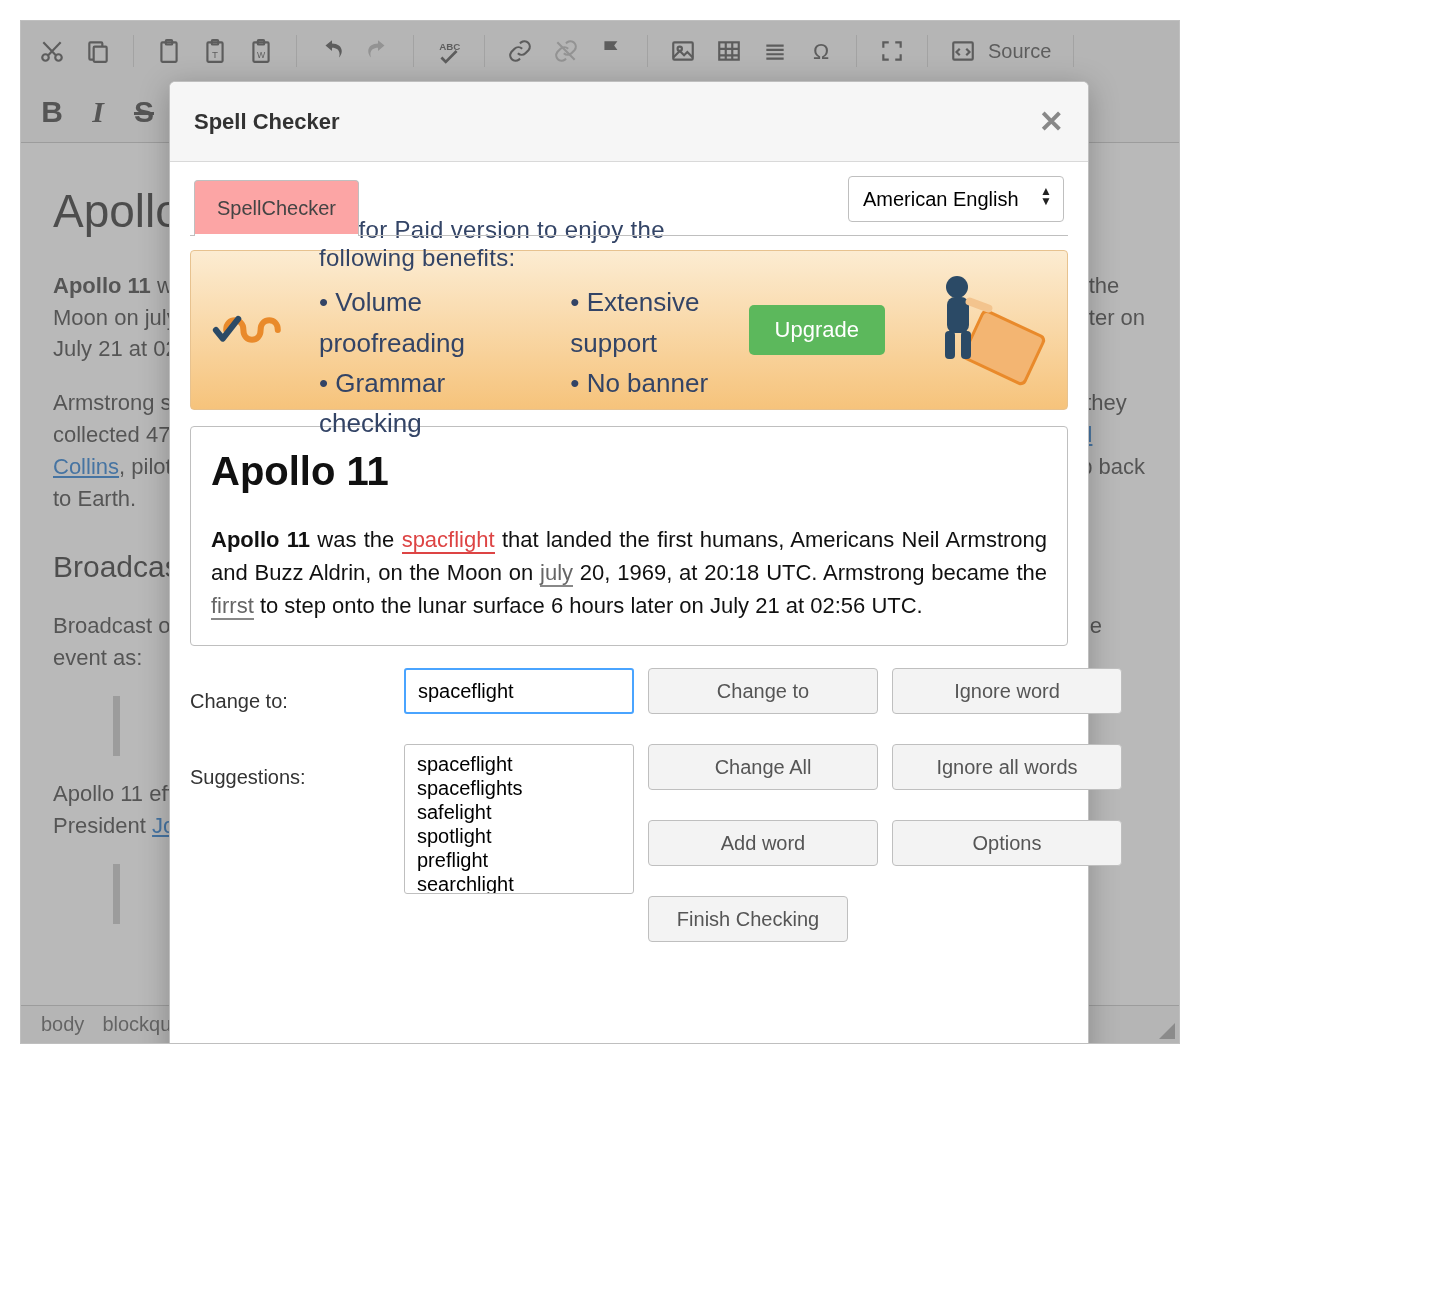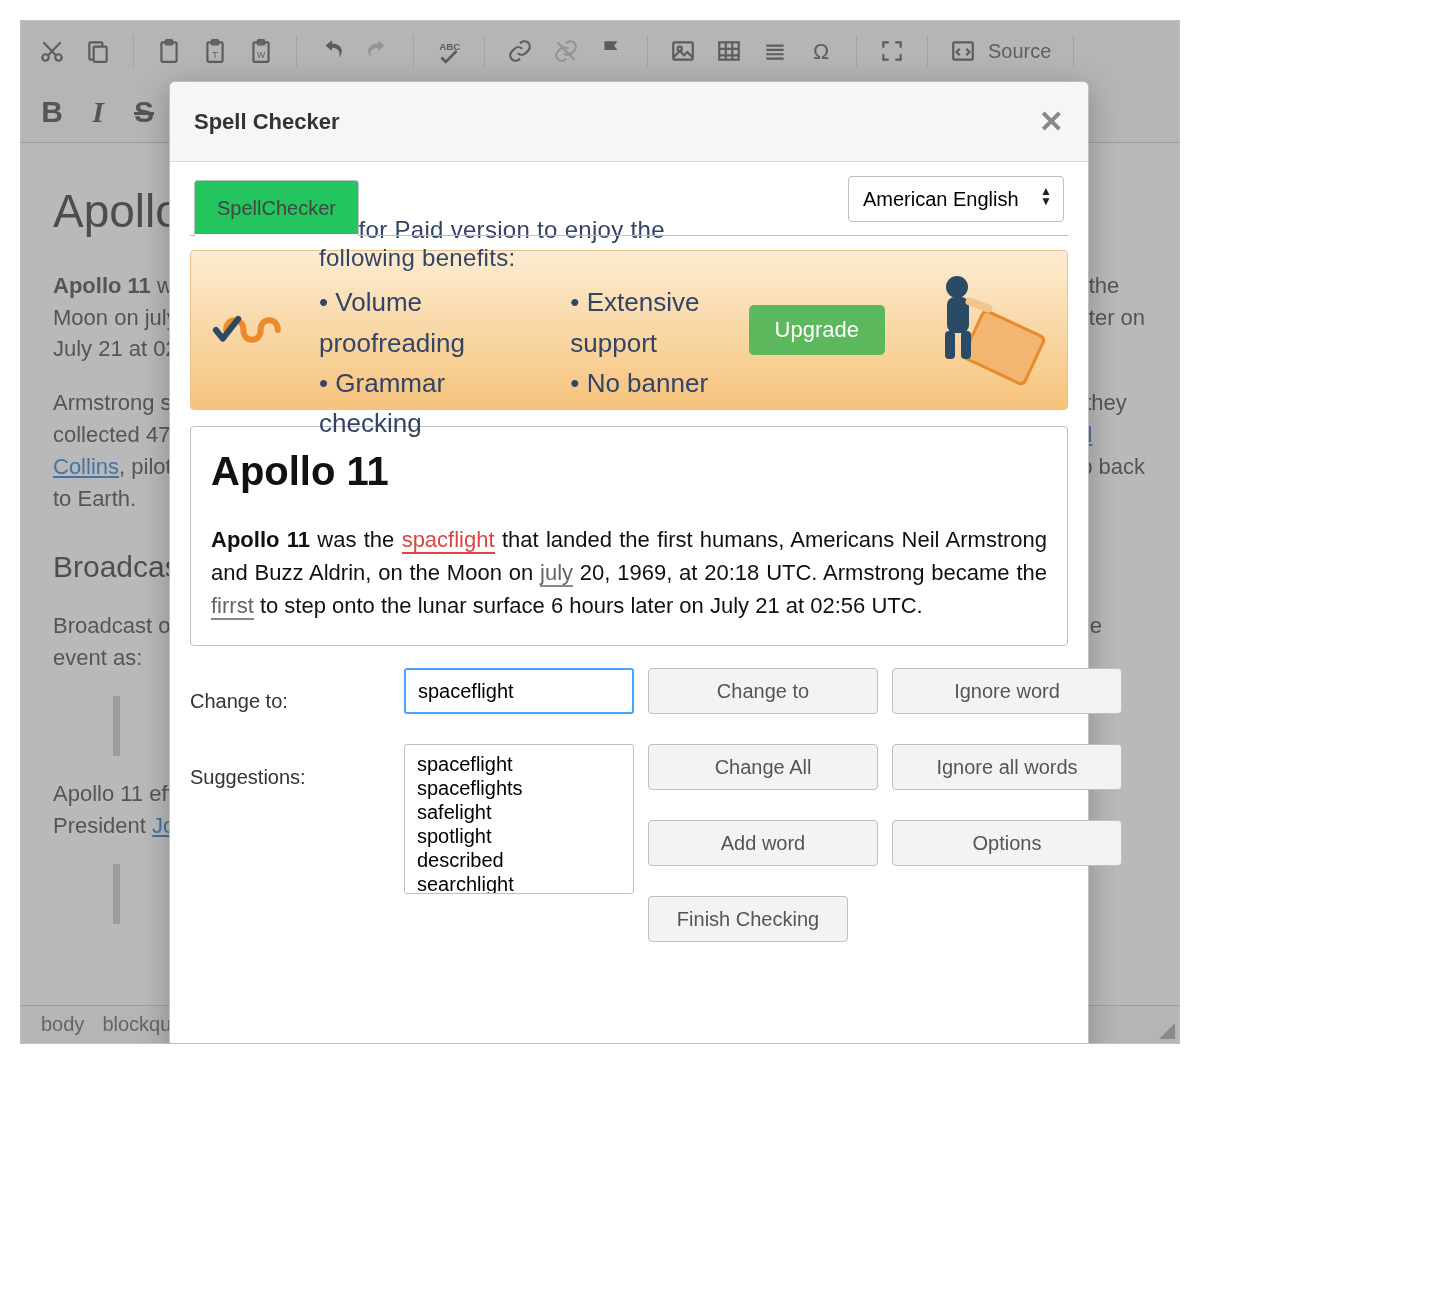--- a/index.html
+++ b/index.html
@@ -31,21 +31,21 @@
   .status-bar .resize-handle { position:absolute; right:4px; bottom:4px; width:0; height:0; border-style:solid; border-width:0 0 16px 16px; border-color:transparent transparent #999 transparent; }
 
   
   .overlay { position:absolute; inset:0; background:rgba(128,128,128,0.55); }
   .dialog { position:absolute; left:148px; top:60px; width:920px; background:#fff; border:1px solid #bfbfbf; border-radius:6px; box-shadow:0 6px 30px rgba(0,0,0,.25); display:flex; flex-direction:column; }
   .dialog-header { height:80px; background:#f6f6f6; border-bottom:1px solid #d9d9d9; border-radius:6px 6px 0 0; display:flex; align-items:center; padding:0 24px; justify-content:space-between; }
   .dialog-title { font-size:22px; font-weight:600; color:#333; }
   .dialog-close { font-size:30px; font-weight:700; color:#888; cursor:pointer; }
   .dialog-body { padding:0 20px 28px 20px; position:relative; }
   .tabs-row { display:flex; align-items:flex-end; height:74px; padding:0 4px; position:relative; }
-  .tab { height:56px; border:1px solid #bfbfbf; border-bottom:none; border-radius:4px 4px 0 0; padding:0 22px; display:flex; align-items:center; font-size:20px; color:#444; background:#22c55e; position:relative; z-index:2; }
+  .tab { height:56px; border:1px solid #bfbfbf; border-bottom:none; border-radius:4px 4px 0 0; padding:0 22px; display:flex; align-items:center; font-size:20px; color:#444; background:#fca5a5; position:relative; z-index:2; }
   .tab::after { content:""; position:absolute; left:0; right:0; bottom:-2px; height:4px; background:#fff; }
   .tab-baseline { position:absolute; left:0; right:0; bottom:0; height:1px; background:#bfbfbf; z-index:1; }
   .lang-select { position:absolute; right:4px; top:14px; height:46px; border:1px solid #bfbfbf; border-radius:4px; background:#fff; font-size:20px; padding:0 44px 0 14px; appearance:none; }
   .lang-arrows { position:absolute; right:16px; top:24px; display:flex; flex-direction:column; font-size:12px; line-height:10px; color:#222; pointer-events:none;}
   
   .banner { border:1px solid #e7c28f; border-radius:4px; margin-top:14px; background:linear-gradient(#fcecd2,#f6c37b); display:flex; align-items:center; padding:14px 18px; gap:24px; position:relative; height:160px; }
   .banner-logo { width:86px; height:64px; position:relative; flex:0 0 auto; }
   .banner-logo svg { width:100%; height:100%; }
   .banner-text { flex:1 1 auto; }
   .banner-headline { font-size:24px; color:#334466; font-weight:500; margin-bottom:10px; letter-spacing:.3px; }
@@ -324,21 +324,21 @@
         <input class="text-input" type="text" value="spaceflight" style="">
         <div class="btn">Change to</div>
         <div class="btn">Ignore word</div>
 
         <label>Suggestions:</label>
         <div class="sugg-box">
           <div>spaceflight</div>
           <div>spaceflights</div>
           <div>safelight</div>
           <div>spotlight</div>
-          <div>described</div>
+          <div>preflight</div>
           <div>searchlight</div>
         </div>
         <div class="btn">Change All</div>
         <div class="btn">Ignore all words</div>
 
         <div></div>
         <div class="btn">Add word</div>
         <div class="btn">Options</div>
 
         <div></div>

